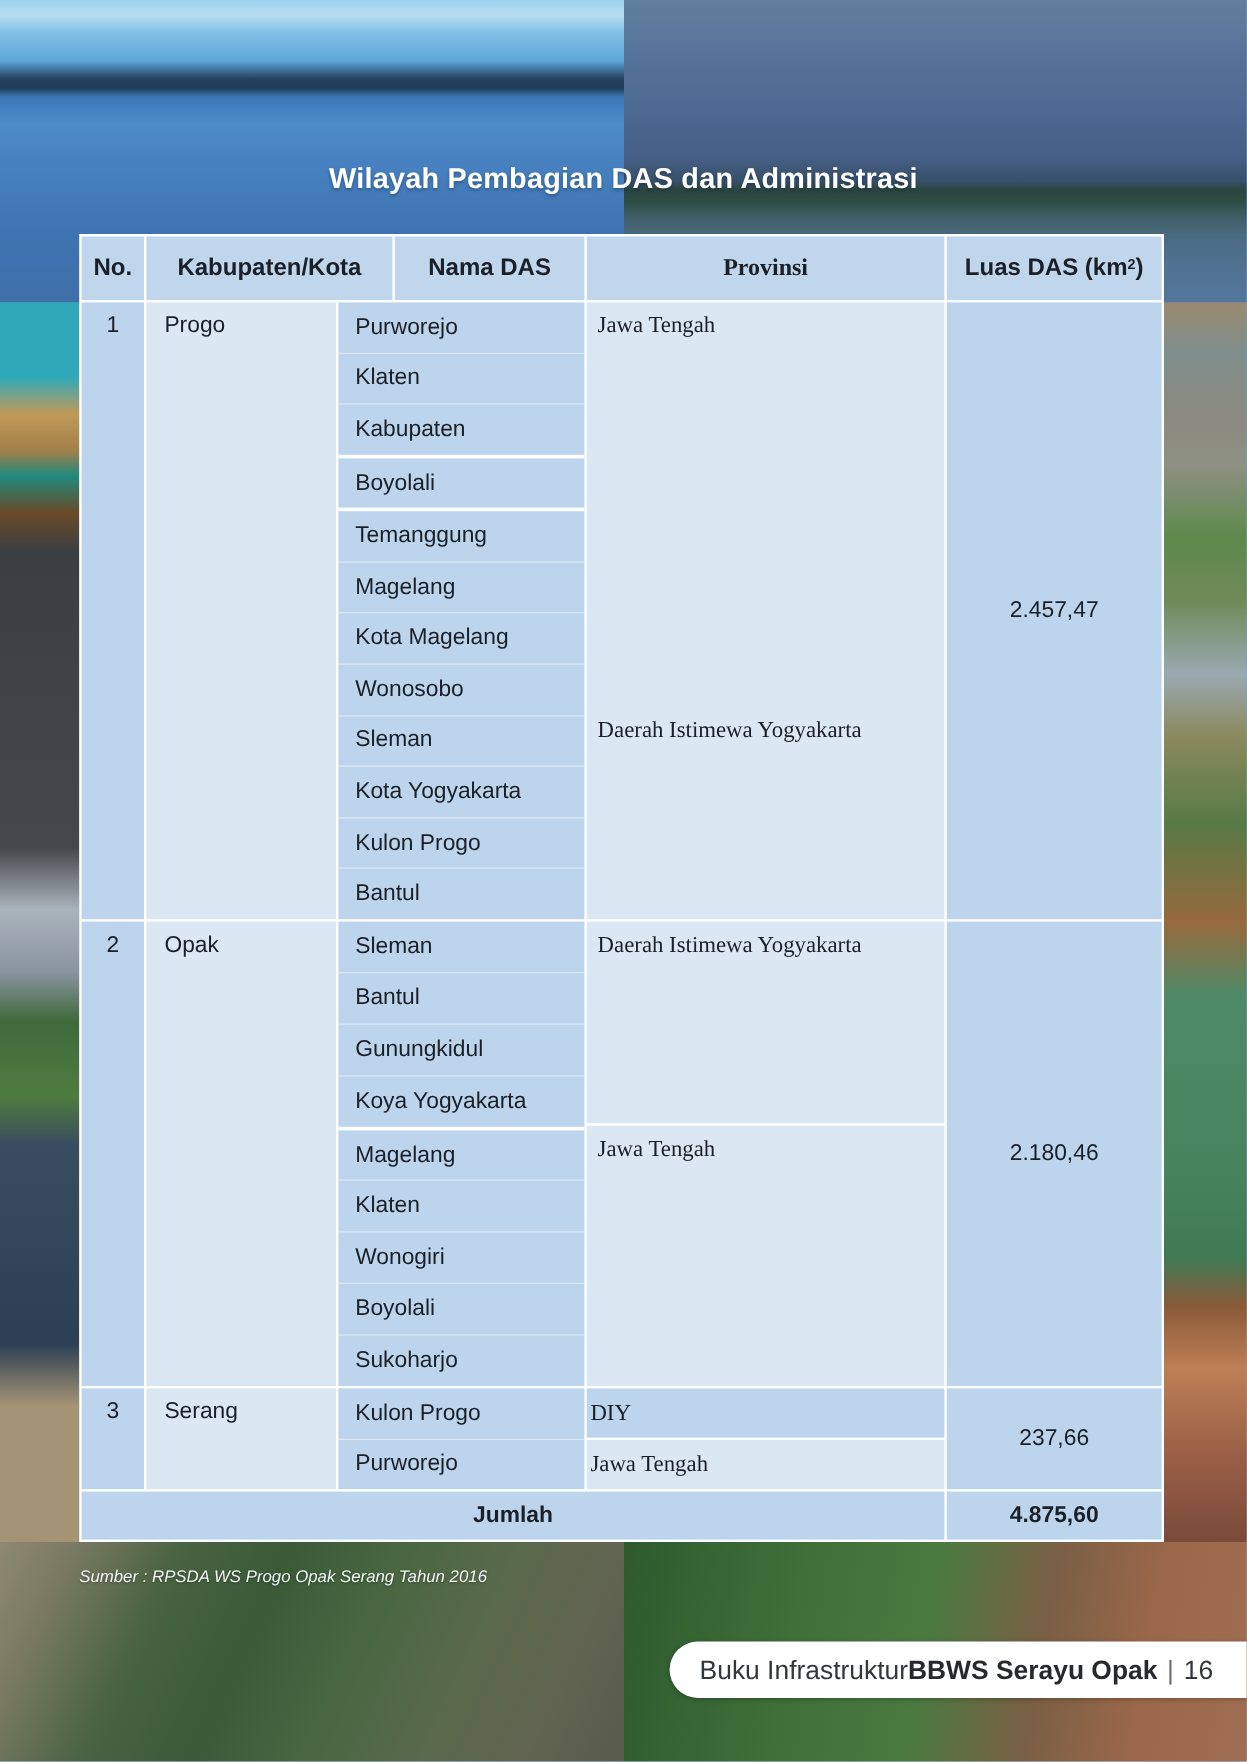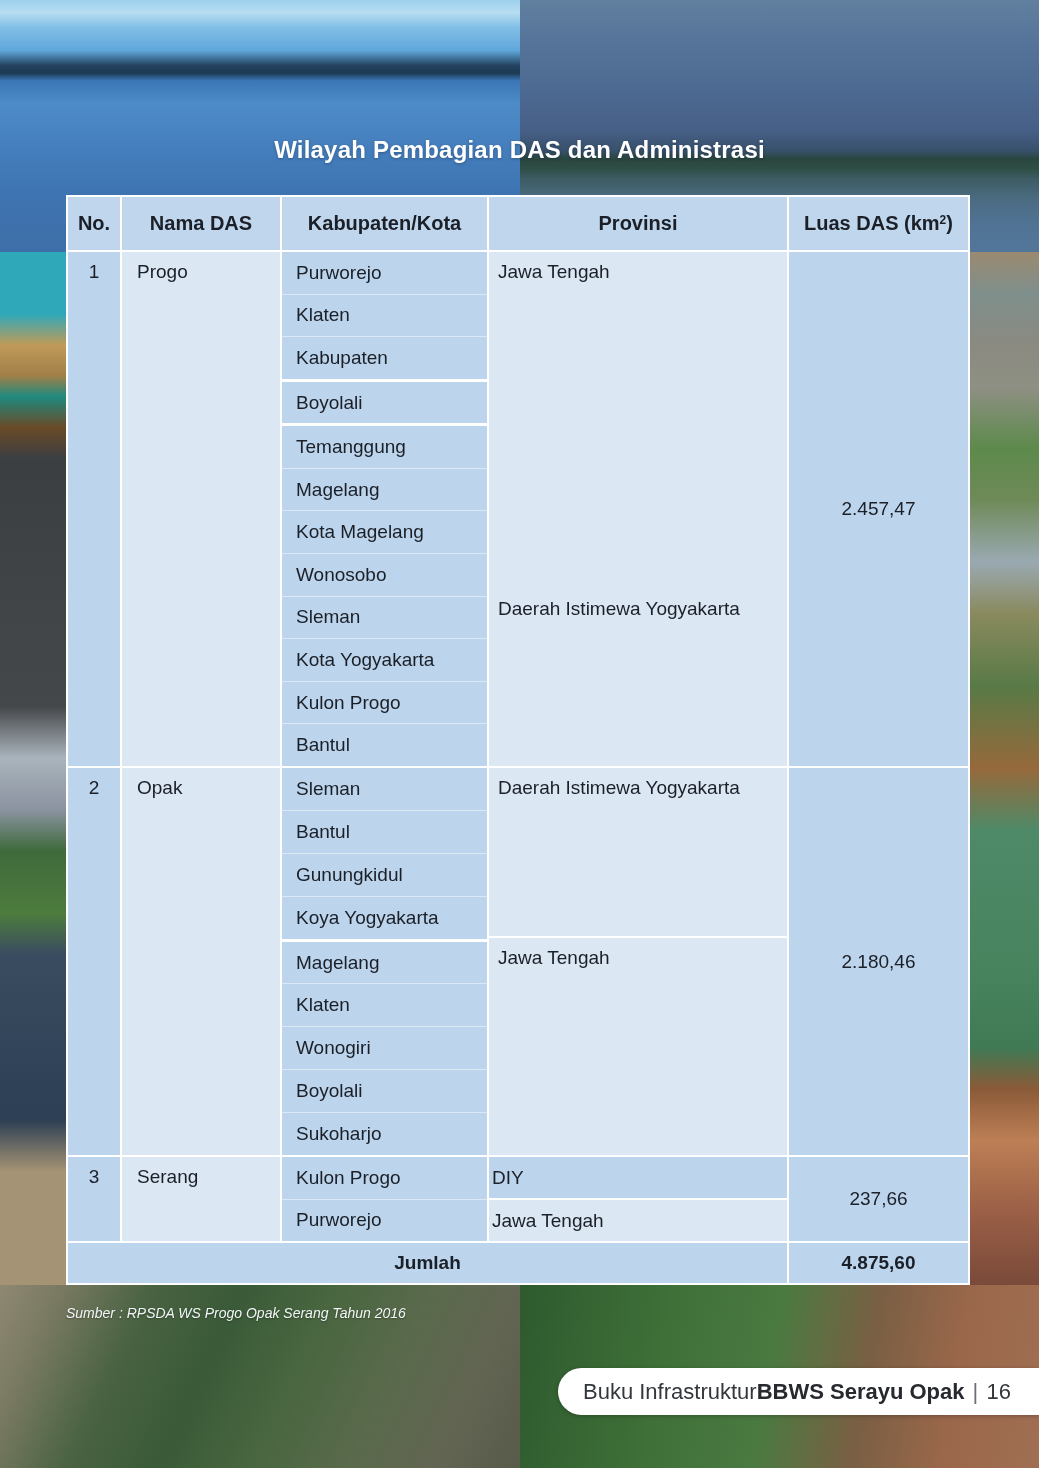--- a/index.html
+++ b/index.html
@@ -26,21 +26,21 @@
   
   .title { position:absolute; left:0; top:84px; width:1039px; text-align:center;
     color:#ffffff; font-weight:bold; font-size:24px; line-height:44px;
     text-shadow:0 1px 3px rgba(10,25,45,.35); white-space:pre-line; letter-spacing:.2px; }
 
   
   .das-table { position:absolute; left:66px; top:195px; width:904px; height:1090px;
     background:#ffffff; padding:2px; display:flex; flex-direction:column; gap:2px;
     color:#1b1f28; font-size:19px; }
   .t-row { display:flex; gap:2px; }
-  .c1 { width:52px; } .c2 { width:158px; } .c3 { width:205px; } .c4 { width:298px; } .c5 { width:179px; }
+  .c1 { width:52px; } .c2 { width:158px; } .c3 { width:205px; } .c4 { width:298px;font-family:Liberation Serif, serif; } .c5 { width:179px; }
   .dark  { background:#bcd5ec; }
   .light { background:#dbe8f4; }
   .hdr   { background:#c0d6ec; }
 
   .t-header { height:53px; font-weight:bold; font-size:20px; }
   .t-header .cell { display:flex; align-items:center; justify-content:center; }
   .t-header sup { font-size:12px; line-height:1; transform:translateY(-4px); }
 
   .row-1 { height:514px; } .row-2 { height:387px; } .row-3 { height:84px; } .row-total { height:40px; }
 
@@ -91,22 +91,22 @@
 
   <div class="title">
     <div>Wilayah Pembagian DAS dan Administrasi</div>
     <div>Wilayah  Sungai Progo Opak Serang</div>
   </div>
 
   <div class="das-table">
 
     <div class="t-row t-header">
       <div class="cell c1 hdr">No.</div>
+      <div class="cell c3 hdr">Kabupaten/Kota</div>
       <div class="cell c2 hdr">Nama DAS</div>
-      <div class="cell c3 hdr">Kabupaten/Kota</div>
       <div class="cell c4 hdr">Provinsi</div>
       <div class="cell c5 hdr">
         <span>Luas DAS (km</span>
           <sup>2</sup>
           <span>)</span>
       </div>
     </div>
 
     <div class="t-row row-1">
       <div class="c1 dark no-cell">1</div>

